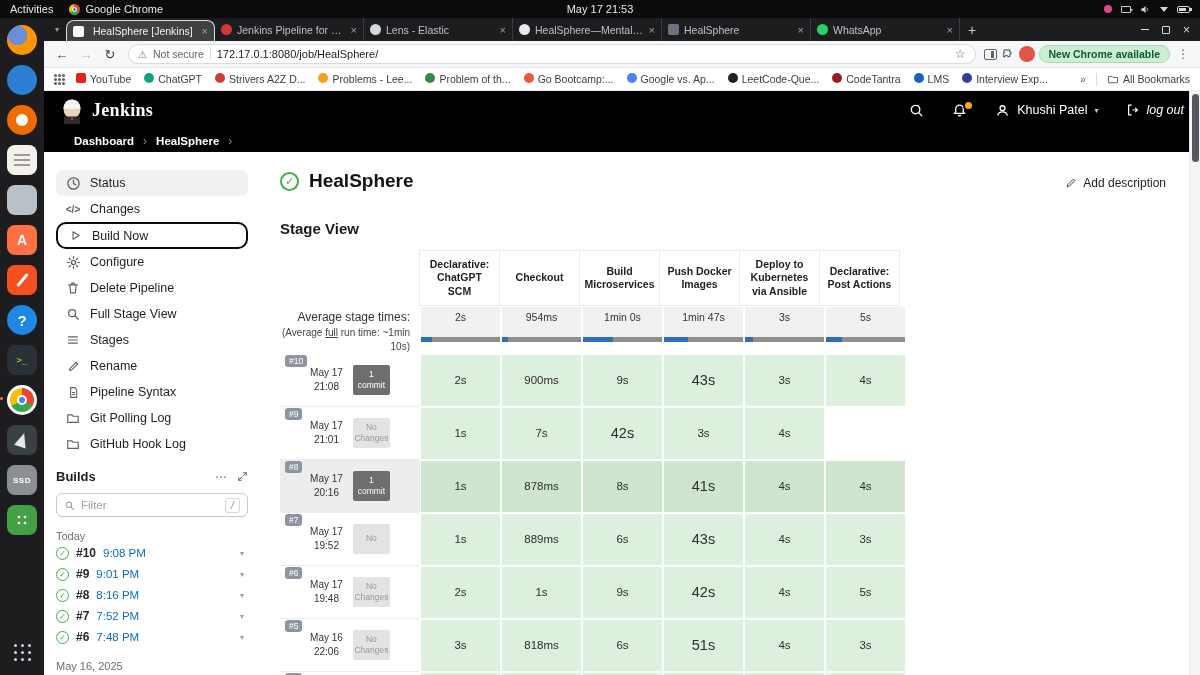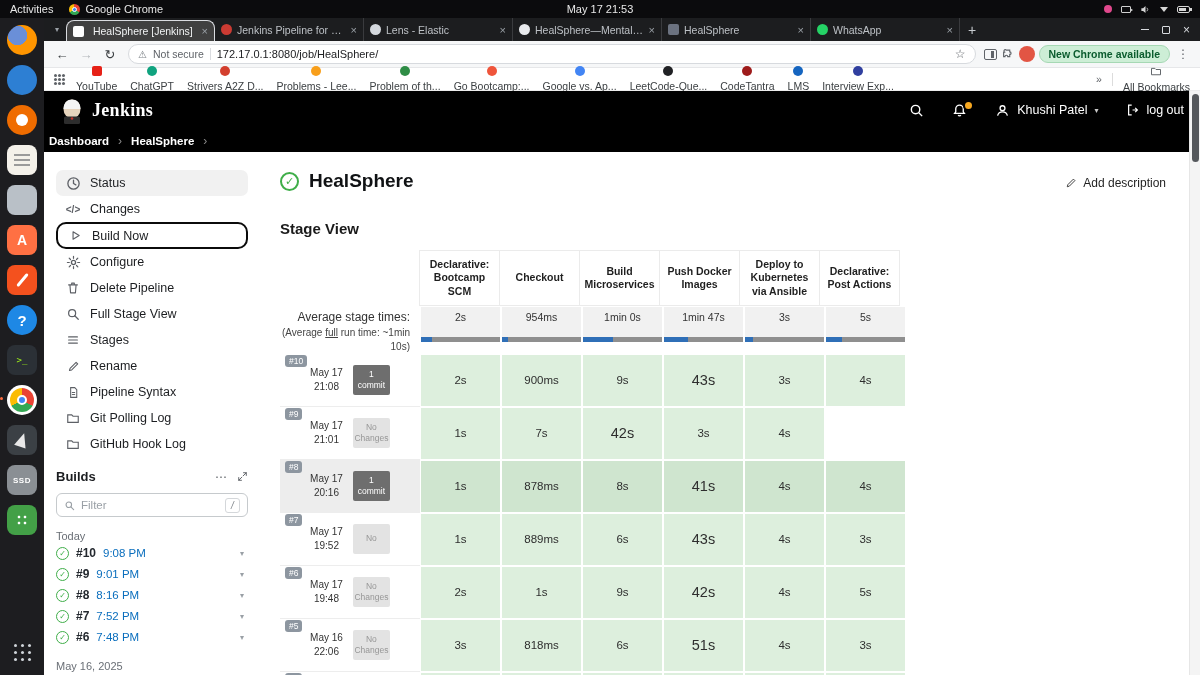--- a/index.html
+++ b/index.html
@@ -89,21 +89,21 @@
   .url { color:#202124; font-size:11px; flex:1; white-space:nowrap; overflow:hidden; }
   .star { color:#5f6368; font-size:12px; }
   .sidepanel { width:13px; height:11px; border:1.3px solid #5f6368; border-radius:2px; position:relative; }
   .sidepanel:after { content:""; position:absolute; right:2px; top:1px; bottom:1px; width:3px; background:#5f6368; }
   .avatar { width:16px; height:16px; border-radius:50%; background:#e25544; }
   .chip { height:18px; background:#cdeed6; border:1px solid #a6d8b4; color:#0b5c2e; border-radius:9px; font-size:10.5px;
           display:flex; align-items:center; padding:0 9px; white-space:nowrap; font-weight:bold; }
   .kebab { color:#5f6368; font-size:12px; padding:0 3px; }
 
   .bookbar { height:23px; background:#fff; display:flex; align-items:center; gap:13px; padding:0 10px; font-size:10.5px; color:#3c4043; flex:0 0 auto; border-bottom:1px solid #ececec;}
-  .bk { display:flex; align-items:center; gap:4px; white-space:nowrap;flex-direction:column; }
+  .bk { display:flex; align-items:flex-start; gap:4px; white-space:nowrap; }
   .bkfav { width:10px; height:10px; border-radius:50%; flex:0 0 auto; }
   .bf0 { background:#e62117; border-radius:2px; }
   .bf1 { background:#10a37f; }
   .bf2 { background:#d33f2e; }
   .bf3 { background:#f89f1b; }
   .bf4 { background:#2f8d46; }
   .bf5 { background:#ef553b; }
   .bf6 { background:#4285f4; }
   .bf7 { background:#202124; }
   .bf8 { background:#9e1b1b; }
@@ -116,23 +116,23 @@
   .bdiv { width:1px; height:13px; background:#dcdcdc; }
 
   
   .jk-header { height:38px; background:#000; color:#fff; display:flex; align-items:center; padding:0 16px; flex:0 0 auto; }
   .brand { font-family:"Liberation Serif",serif; font-weight:bold; font-size:18px; margin-left:8px; letter-spacing:.3px; }
   .jkh-right { margin-left:auto; display:flex; align-items:center; gap:28px; }
   .bellwrap { position:relative; }
   .bellbadge { position:absolute; right:-7px; top:-3px; width:11px; height:11px; border-radius:50%; background:#f6a821; border:2px solid #000; }
   .usr { display:flex; align-items:center; gap:7px; font-size:12.5px; }
   .caret { color:#c9c9c9; font-size:8px; }
-  .lgout { display:flex; align-items:center; gap:6px; font-size:12.5px; }
-
-  .jk-crumbs { height:23px; background:#000; color:#fff; display:flex; align-items:center; gap:9px; padding:0 5px; font-size:11.5px; font-weight:bold; flex:0 0 auto; }
+  .lgout { display:flex; align-items:center; gap:6px; font-size:12.5px;font-style:italic; }
+
+  .jk-crumbs { height:23px; background:#000; color:#fff; display:flex; align-items:center; gap:9px; padding:0 30px; font-size:11.5px; font-weight:bold; flex:0 0 auto; }
   .csep { color:#8a8a8a; font-weight:normal; font-size:12px; }
 
   .jk-body { flex:1; display:flex; background:#fff; overflow:hidden; position:relative; }
 
   
   .jk-side { width:212px; padding:18px 8px 10px 12px; flex:0 0 auto; }
   .sitem { height:26px; display:flex; align-items:center; gap:9px; padding:0 9px; border-radius:7px; font-size:12.5px; color:#1c1e21; font-weight:500; }
   .sitem.active { background:#f1f1f1; }
   .sitem.focusring { border:2px solid #0b0b0b; border-radius:10px; height:27px; }
   .sic { width:16px; display:flex; align-items:center; justify-content:center; flex:0 0 auto; color:#5d6066; font-size:10px; font-weight:bold; }
@@ -577,21 +577,21 @@
             </svg>
           <span>Add description</span>
         </div>
 
         <div class="svtitle">Stage View</div>
 
         <div class="stable">
 
           <div class="hrow">
             <div class="hspacer"></div>
-            <div class="hcell">Declarative: Bootcamp SCM</div>
+            <div class="hcell">Declarative: ChatGPT SCM</div>
             <div class="hcell">Checkout</div>
             <div class="hcell">Build Microservices</div>
             <div class="hcell">Push Docker Images</div>
             <div class="hcell">Deploy to Kubernetes via Ansible</div>
             <div class="hcell">Declarative: Post Actions</div>
           </div>
 
           <div class="arow">
             <div class="albl">
               <div class="l1">Average stage times:</div>

